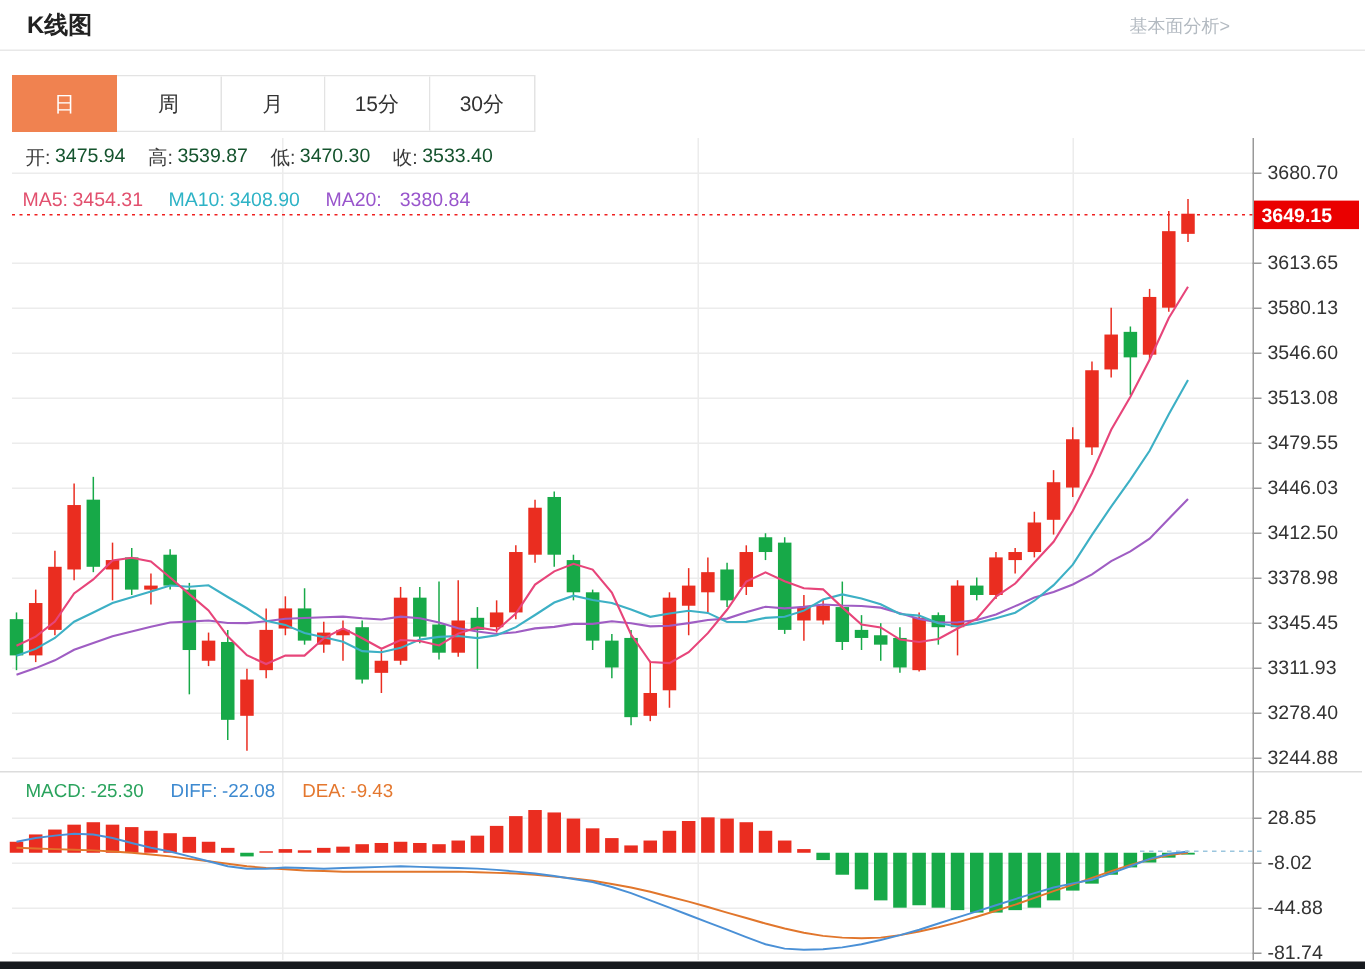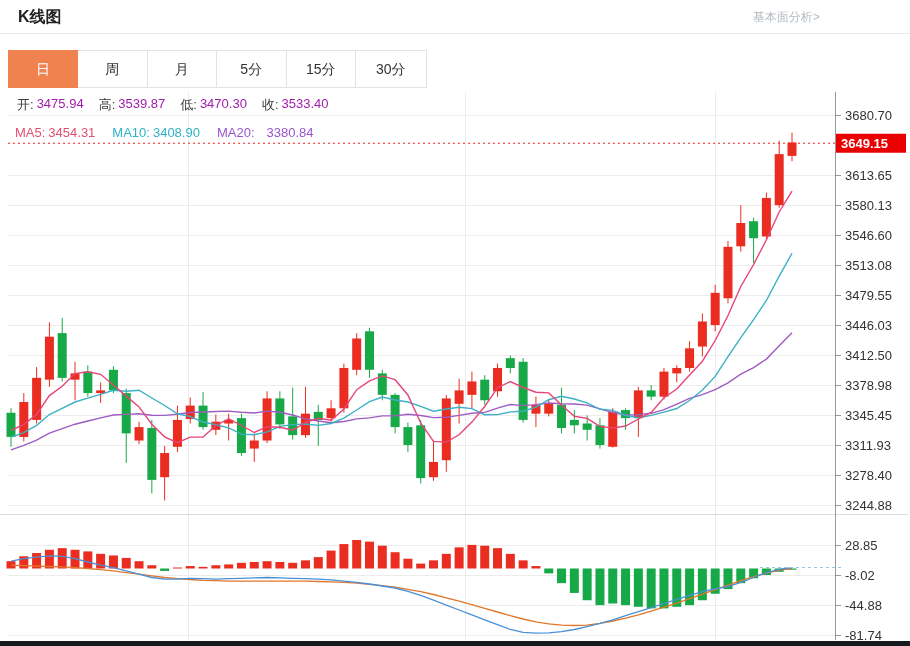--- a/index.html
+++ b/index.html
@@ -1,53 +1,52 @@
 <!DOCTYPE html>
 <html><head>
 <meta charset="utf-8">
 <style>
   * { margin:0; padding:0; box-sizing:border-box; }
   html,body { width:910px; height:646px; background:#fff; font-family:"Liberation Sans", sans-serif; overflow:hidden; }
   #stage { position:relative; width:826px; height:646px; background:#fff; }
 
   #page-title { position:absolute; left:18px; top:7px; font-size:16px; font-weight:bold; color:#222; }
-  #fund-link { position:absolute; right:6px; top:9px; font-size:12px; color:#b3bac1; text-decoration:none; cursor:pointer;font-family:Liberation Mono, monospace; }
+  #fund-link { position:absolute; right:6px; top:9px; font-size:12px; color:#b3bac1; text-decoration:none; cursor:pointer; }
   #top-divider { position:absolute; left:0; top:33px; width:910px; height:1px; background:#e8e8e8; }
 
   #tabbar { position:absolute; left:8px; top:50px; height:38px; display:flex; border:1px solid #e3e3e3; background:#fff; }
   .tab { width:69.5px; height:36px; line-height:36px; text-align:center; font-size:14px; color:#333; border-right:1px solid #e3e3e3; cursor:pointer; background:#fff; }
   .tab:last-child { border-right:none; }
   .tab.active { background:#f08250; color:#fff; width:70px; margin:-1px 0 -1px -1px; height:38px; line-height:38px; border:none; }
 
   #chart-svg { position:absolute; left:0; top:0; }
 
   .readout-row { position:absolute; display:flex; align-items:center; font-size:13px; white-space:nowrap; }
   #ohlc-row { left:17px; top:96px; gap:15px; }
   #ma-row   { left:15px; top:125px; gap:17px; }
   #macd-row { left:17px; top:520px; gap:18px; font-size:12.5px; }
   .pair { display:flex; gap:3px; }
   .lbl { color:#3a3a3a; }
-  .val-red { color:#a21caf;text-align:right; }
+  .val-red { color:#14532d;text-align:right; }
 
   #bottom-bar { position:absolute; left:0; top:641px; width:910px; height:5px; background:#16191e; }
 </style>
 </head>
 <body>
 
 <div id="stage">
 
   <div id="page-title">K线图</div>
   <a id="fund-link">基本面分析&gt;</a>
   <div id="top-divider"></div>
 
   <div id="tabbar">
       <div class="tab active">日</div>
       <div class="tab">周</div>
       <div class="tab">月</div>
-      <div class="tab">5分</div>
       <div class="tab">15分</div>
       <div class="tab">30分</div>
     </div>
 
   <svg id="chart-svg" width="910" height="646">
       <line x1="188.5" y1="92" x2="188.5" y2="640" stroke="#ececec" stroke-width="1"></line>
       <line x1="465.5" y1="92" x2="465.5" y2="640" stroke="#ececec" stroke-width="1"></line>
       <line x1="715.5" y1="92" x2="715.5" y2="640" stroke="#ececec" stroke-width="1"></line>
       <line x1="8" y1="115.5" x2="835" y2="115.5" stroke="#ececec" stroke-width="1"></line>
       <line x1="835" y1="115.5" x2="841" y2="115.5" stroke="#999999" stroke-width="1"></line>
@@ -326,15 +325,29 @@
     <span class="pair" id="ma10-pair" style="color: rgb(46, 179, 198);">
         <span>MA10:</span>
         <span>3408.90</span>
       </span>
     <span class="pair" id="ma20-pair" style="color: rgb(153, 85, 204); gap: 12px;">
         <span>MA20:</span>
         <span>3380.84</span>
       </span>
   </div>
 
+  <div id="macd-row" class="readout-row">
+    <span class="pair" id="macd-pair" style="color: rgb(42, 163, 93);">
+        <span>MACD:</span>
+        <span>-25.30</span>
+      </span>
+    <span class="pair" id="diff-pair" style="color: rgb(60, 137, 208);">
+        <span>DIFF:</span>
+        <span>-22.08</span>
+      </span>
+    <span class="pair" id="dea-pair" style="color: rgb(228, 119, 46);">
+        <span>DEA:</span>
+        <span>-9.43</span>
+      </span>
+  </div>
 
   <div id="bottom-bar"></div>
 </div>
 
 </body></html>

